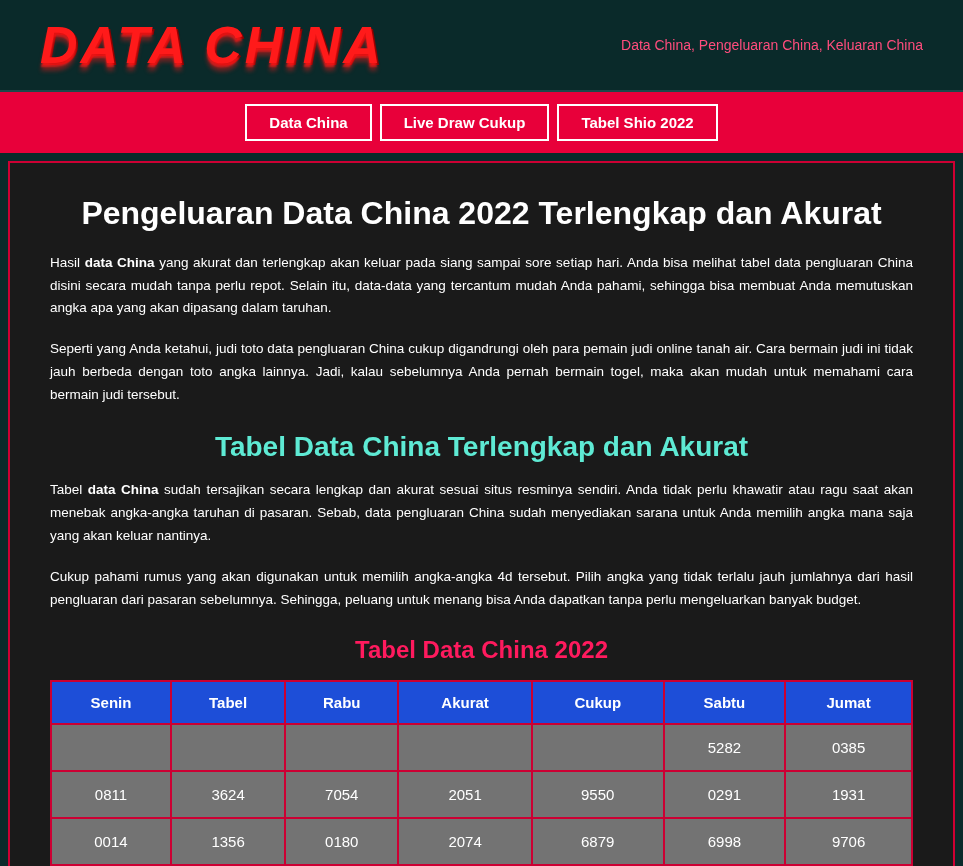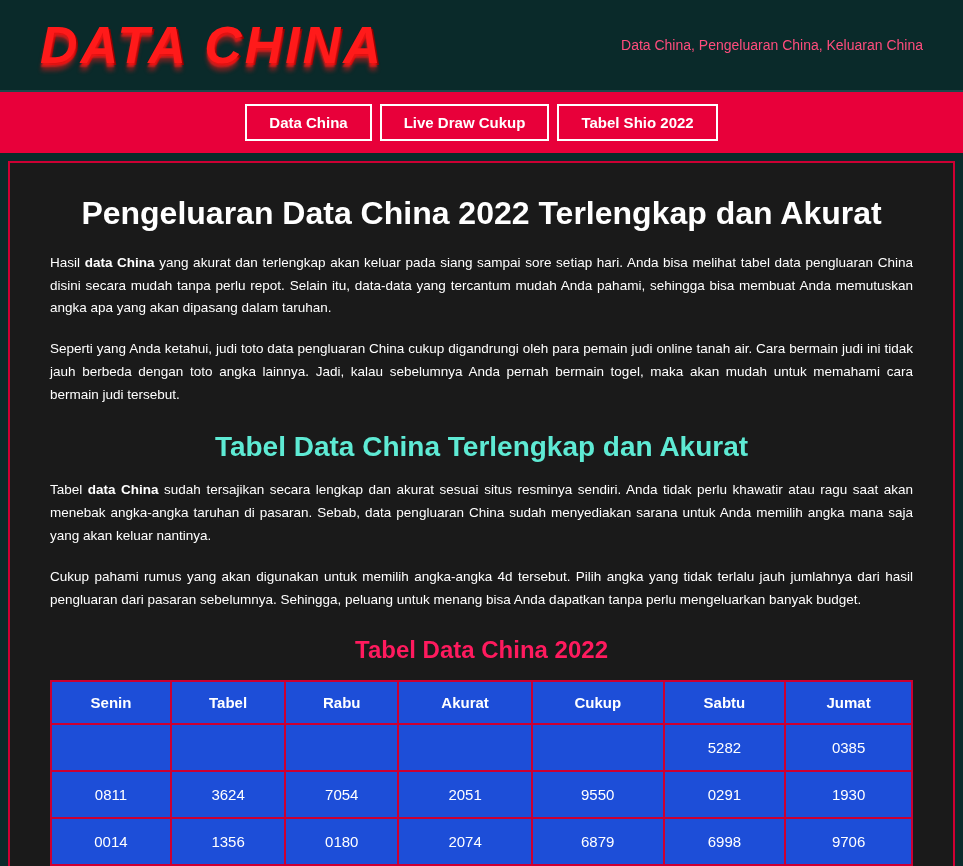--- a/index.html
+++ b/index.html
@@ -121,21 +121,21 @@
     .data-table th {
       background-color: #1d4ed8;
       color: #ffffff;
       border: 2px solid #cc0033;
       padding: 12px 8px;
       text-align: center;
       font-size: 15px;
       font-weight: bold;
     }
     .data-table td {
-      background-color: #1d4ed8;
+      background-color: #737373;
       color: #ffffff;
       border: 2px solid #cc0033;
       padding: 14px 8px;
       text-align: center;
       font-size: 15px;
       min-height: 40px;
     }
     .data-table td.empty {
       min-height: 40px;
     }
@@ -198,21 +198,21 @@
         <td>5282</td>
         <td>0385</td>
       </tr>
       <tr>
         <td>0811</td>
         <td>3624</td>
         <td>7054</td>
         <td>2051</td>
         <td>9550</td>
         <td>0291</td>
-        <td>1930</td>
+        <td>1931</td>
       </tr>
       <tr>
         <td>0014</td>
         <td>1356</td>
         <td>0180</td>
         <td>2074</td>
         <td>6879</td>
         <td>6998</td>
         <td>9706</td>
       </tr>

